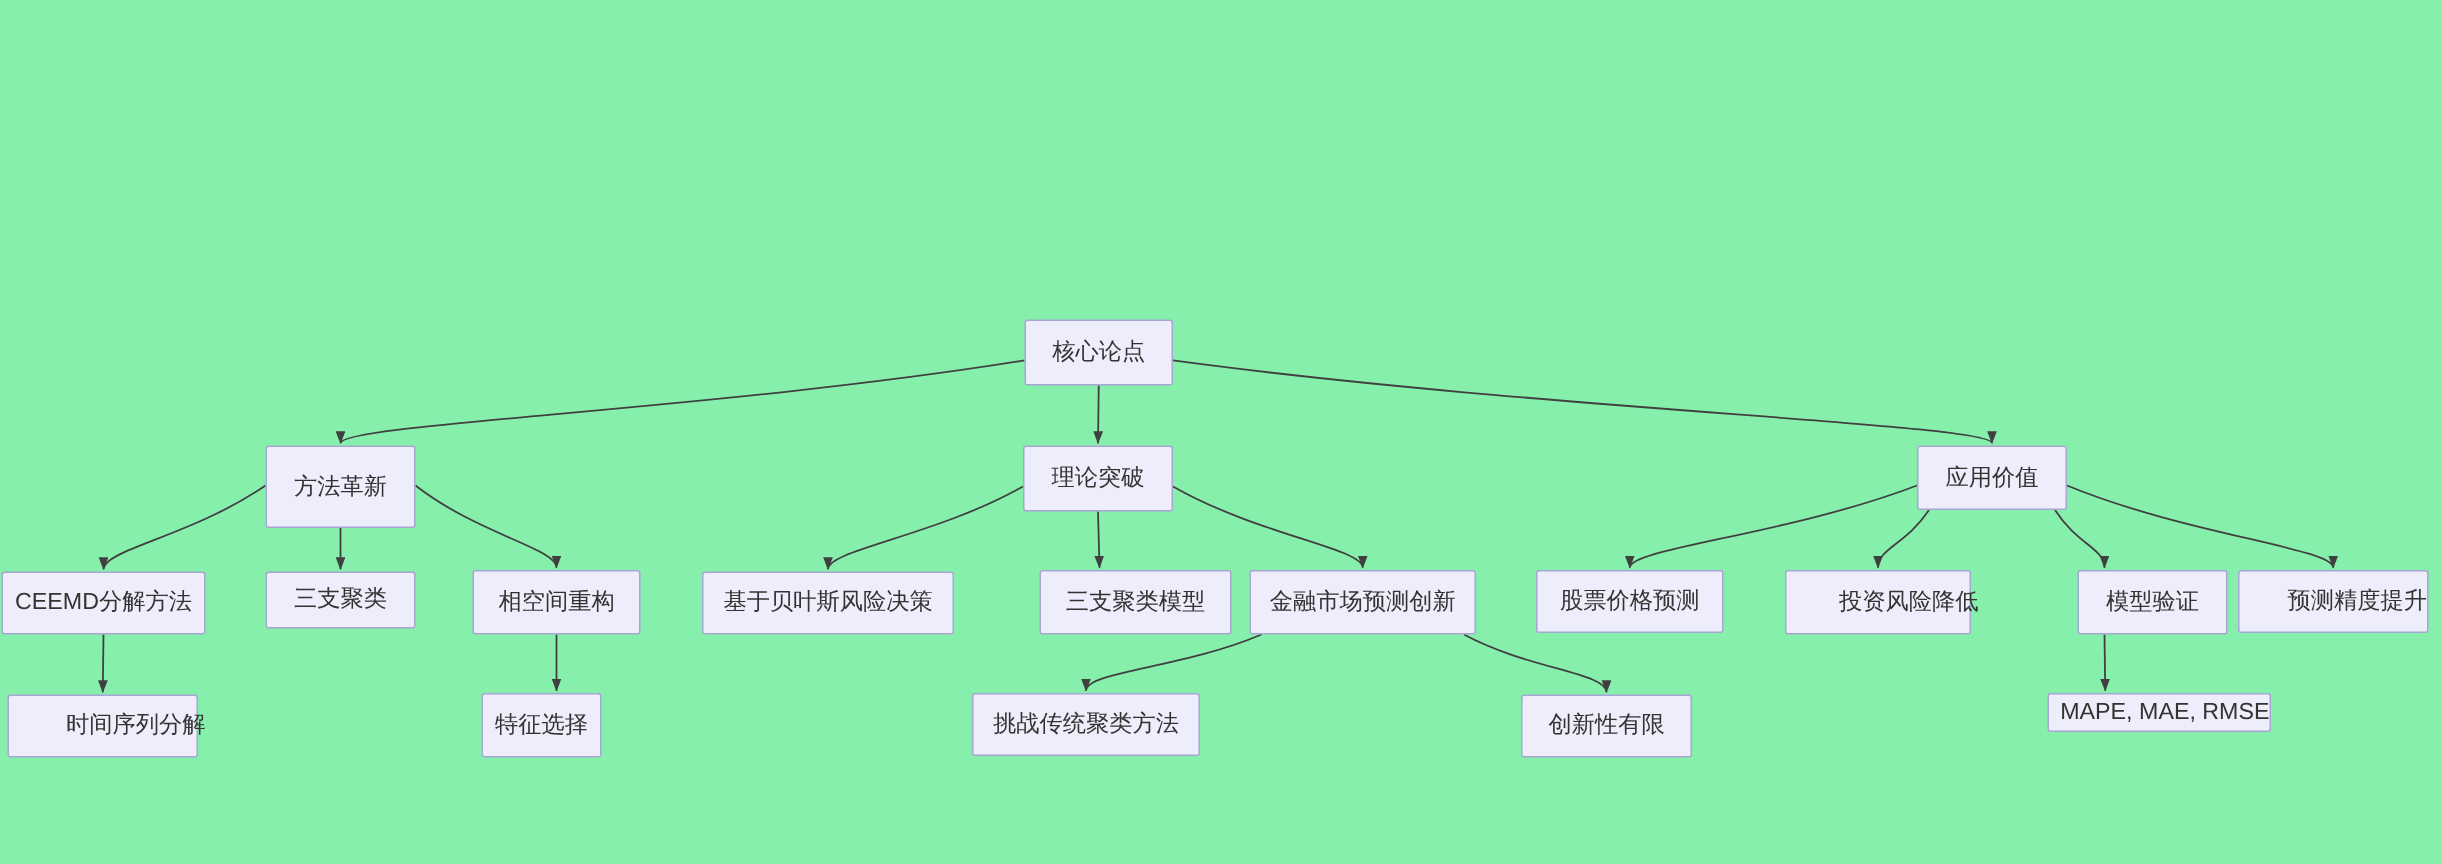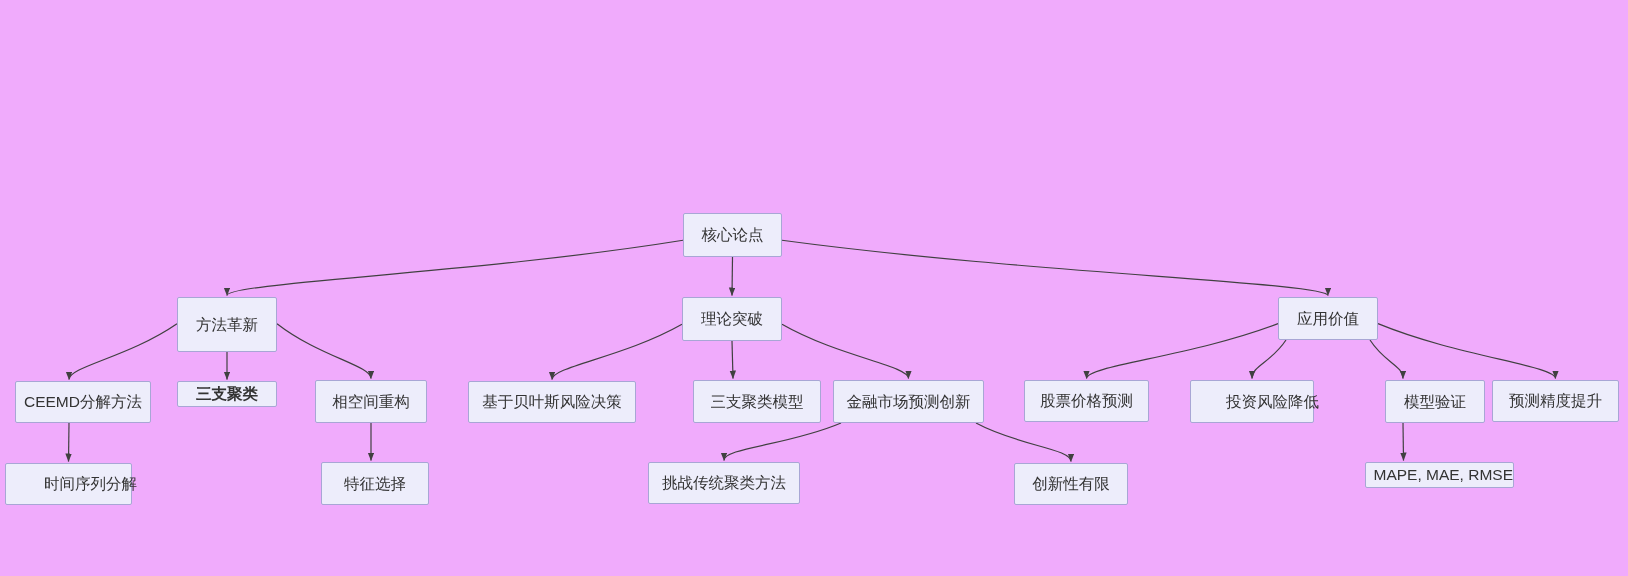--- a/index.html
+++ b/index.html
@@ -22,21 +22,21 @@
     font-size:15.5px;
     white-space:nowrap;
     text-align:center;
     line-height:1;
   }
   .edge-path{fill:none;stroke:var(--edge-color,#404040);stroke-width:1.2px;}
 </style>
 </head>
 <body>
 
-<div id="canvas" style="--node-fill: #ededfb; --node-border: #a8a6d5; --node-text: #333333; --edge-color: #404040; background: #f0abfc;">
+<div id="canvas" style="--node-fill: #ededfb; --node-border: #a8a6d5; --node-text: #333333; --edge-color: #404040; background: #86efac;">
   <svg id="edge-layer" width="1628" height="576" viewBox="0 0 1628 576" xmlns="http://www.w3.org/2000/svg">
     <defs>
       <marker id="arrowhead" markerWidth="9" markerHeight="7" refX="8" refY="3.25" orient="auto" markerUnits="userSpaceOnUse">
         <path d="M0,0 L8.5,3.25 L0,6.5 Z" fill="#404040"></path>
       </marker>
     </defs>
     <g id="edges">
         <path d="M 683 240.28 C 477.79999999999995 273.412, 227 282.5, 227 295.5" class="edge-path" marker-end="url(#arrowhead)"></path>
         <path d="M 732.5 257 L 732 295.5" class="edge-path" marker-end="url(#arrowhead)"></path>
         <path d="M 782 240.28 C 1027.7 273.412, 1328 282.5, 1328 295.5" class="edge-path" marker-end="url(#arrowhead)"></path>
@@ -63,24 +63,24 @@
       </div>
       <div class="node" style="left: 177px; top: 297px; width: 100px; height: 55px;">
         <span>方法革新</span>
       </div>
       <div class="node" style="left: 682px; top: 297px; width: 100px; height: 44px;">
         <span>理论突破</span>
       </div>
       <div class="node" style="left: 1278px; top: 297px; width: 100px; height: 43px;">
         <span>应用价值</span>
       </div>
-      <div class="node" style="left: 1px; top: 381px; width: 136px; height: 42px; margin-left: 14px;">
+      <div class="node" style="left: 1px; top: 381px; width: 136px; height: 42px;">
         <span>CEEMD分解方法</span>
       </div>
-      <div class="node" style="left: 177px; top: 381px; width: 100px; height: 26px; font-weight: bold;">
+      <div class="node" style="left: 177px; top: 381px; width: 100px; height: 38px;">
         <span>三支聚类</span>
       </div>
       <div class="node" style="left: 315px; top: 380px; width: 112px; height: 43px;">
         <span>相空间重构</span>
       </div>
       <div class="node" style="left: 468px; top: 381px; width: 168px; height: 42px;">
         <span>基于贝叶斯风险决策</span>
       </div>
       <div class="node" style="left: 693px; top: 380px; width: 128px; height: 43px;">
         <span>三支聚类模型</span>
@@ -90,27 +90,27 @@
       </div>
       <div class="node" style="left: 1024px; top: 380px; width: 125px; height: 42px; text-align: right;">
         <span>股票价格预测</span>
       </div>
       <div class="node" style="left: 1190px; top: 380px; width: 124px; height: 43px; padding-left: 41px;">
         <span>投资风险降低</span>
       </div>
       <div class="node" style="left: 1353px; top: 380px; width: 100px; height: 43px; margin-left: 32px;">
         <span>模型验证</span>
       </div>
-      <div class="node" style="left: 1492px; top: 380px; width: 127px; height: 42px;">
+      <div class="node" style="left: 1492px; top: 380px; width: 127px; height: 42px; justify-content: flex-end;">
         <span>预测精度提升</span>
       </div>
       <div class="node" style="left: 5px; top: 463px; width: 127px; height: 42px; padding-left: 44px;">
         <span>时间序列分解</span>
       </div>
-      <div class="node" style="left: 321px; top: 462px; width: 108px; height: 43px;">
+      <div class="node" style="left: 321px; top: 462px; width: 80px; height: 43px;">
         <span>特征选择</span>
       </div>
       <div class="node" style="left: 648px; top: 462px; width: 152px; height: 42px;">
         <span>挑战传统聚类方法</span>
       </div>
       <div class="node" style="left: 1014px; top: 463px; width: 114px; height: 42px;">
         <span>创新性有限</span>
       </div>
       <div class="node" style="left: 1365px; top: 462px; width: 149px; height: 26px; justify-content: flex-end;">
         <span>MAPE, MAE, RMSE</span>

